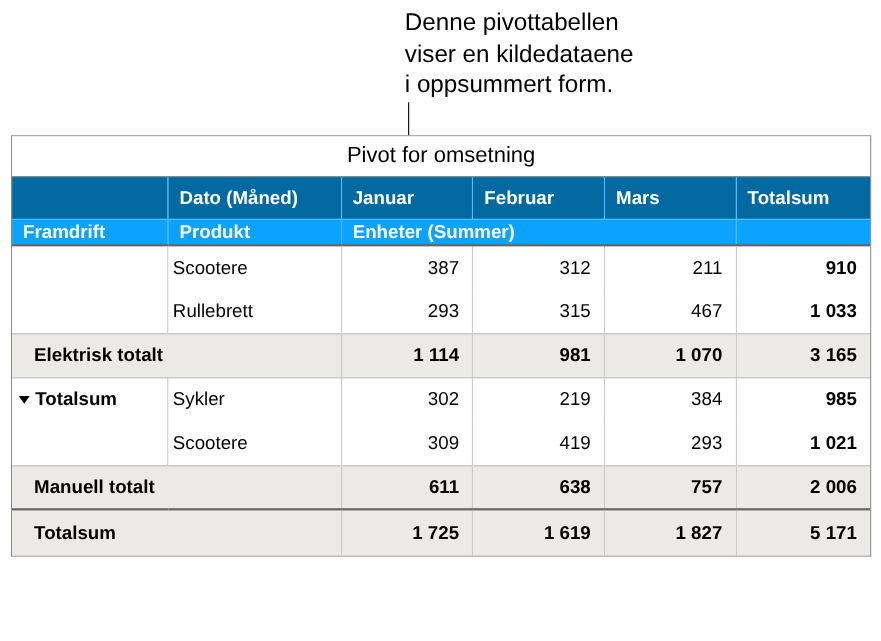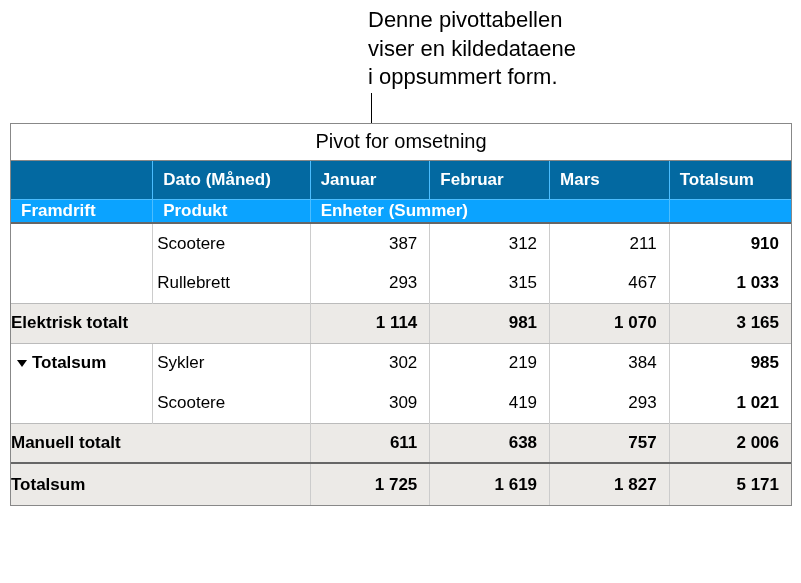--- a/index.html
+++ b/index.html
@@ -105,21 +105,21 @@
 
   .row-subtotal td {
     height: 40px;
     background: #eceae7;
     border-top: 1px solid #bbb;
     border-bottom: 1px solid #bbb;
     border-right: 1px solid #ccc;
     font-weight: 700;
   }
   .row-subtotal td:last-child { border-right: none; }
-  .sub-label { padding-left: 0; }
+  .sub-label { padding-left: 20px; }
 
   .row-grand td {
     height: 42px;
     background: #eceae7;
     border-top: 2px solid #666;
     font-weight: 700;
     border-right: 1px solid #ccc;
   }
   .row-grand td:last-child { border-right: none; }
 </style>

